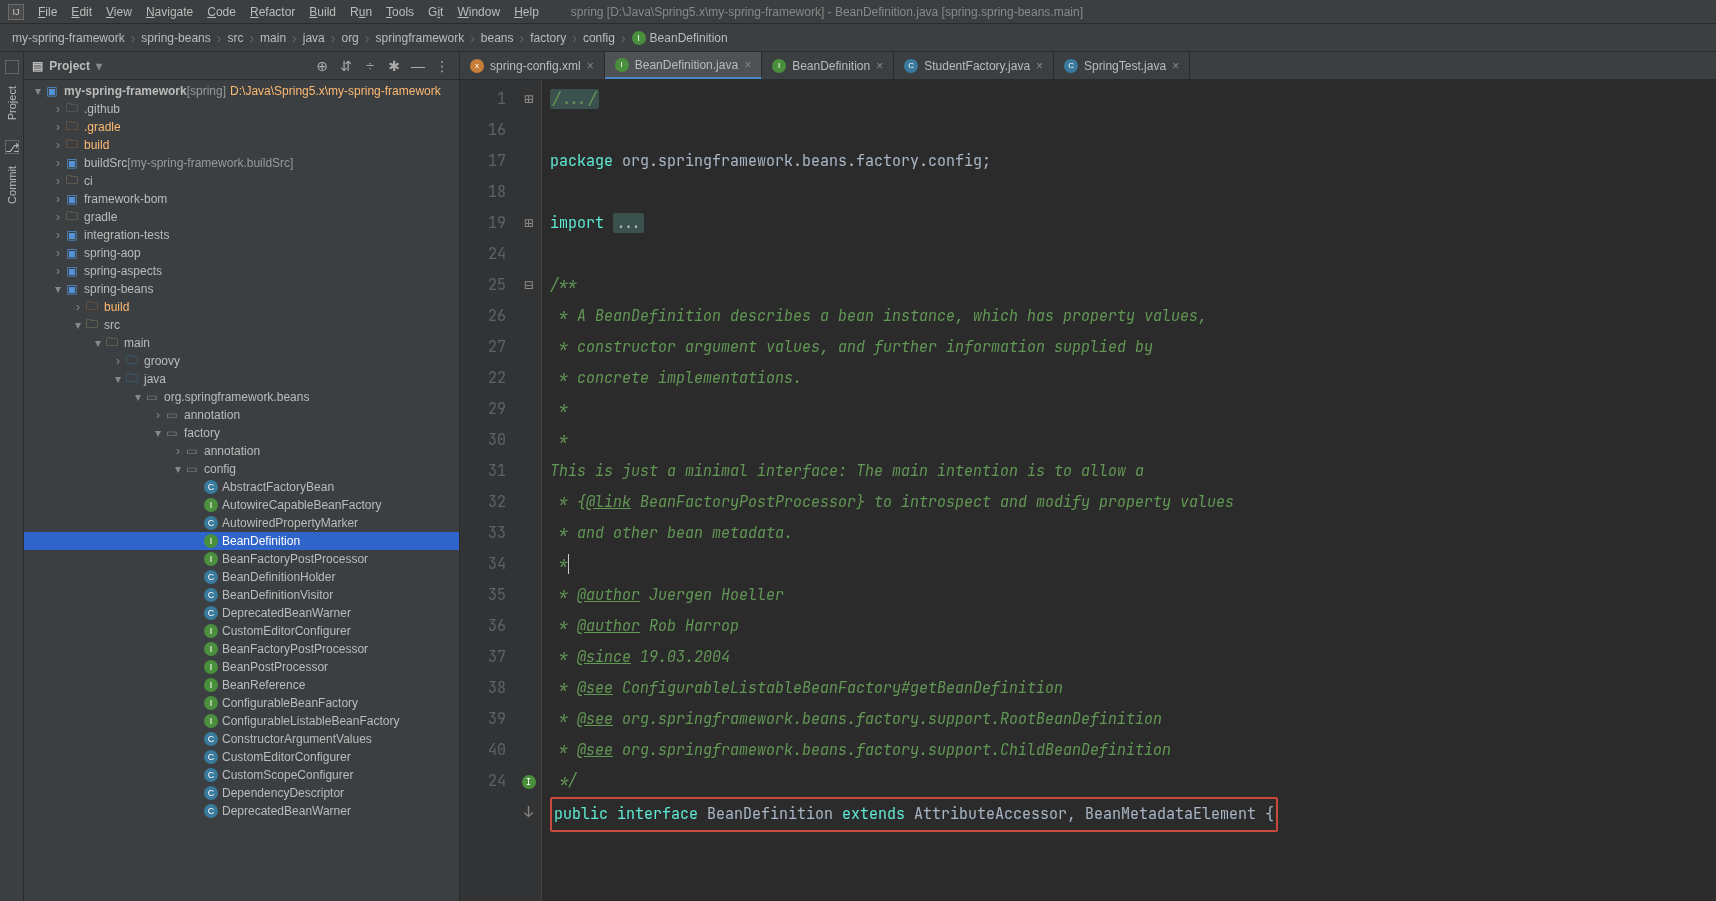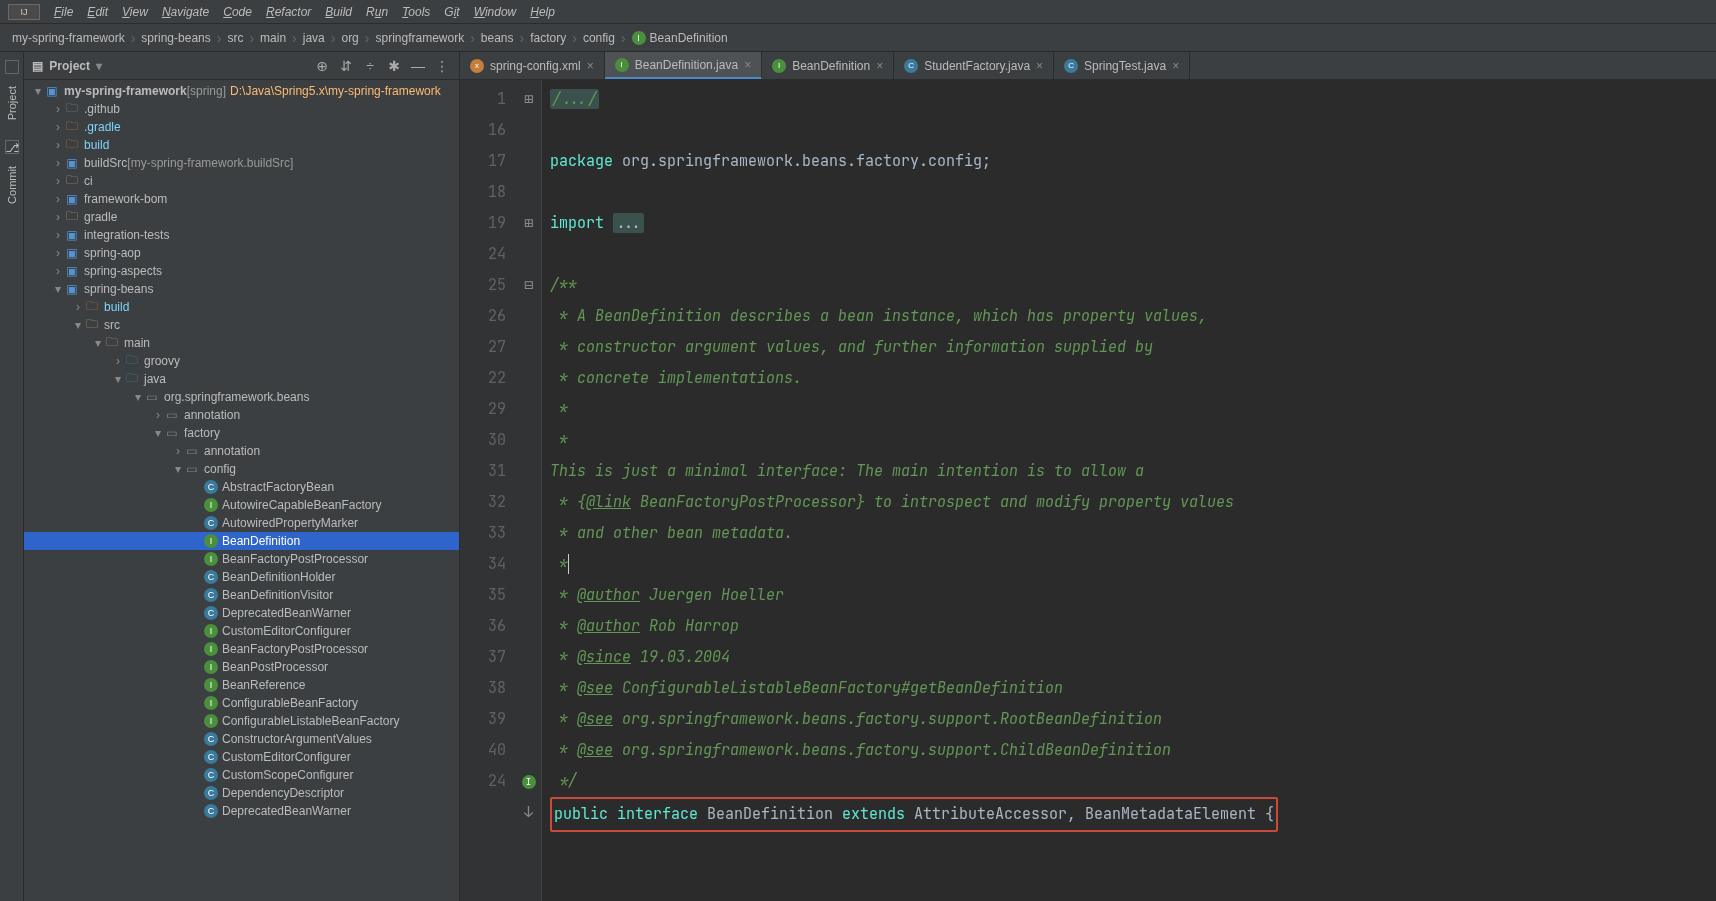--- a/index.html
+++ b/index.html
@@ -17,33 +17,32 @@
 .menubar {
   display: flex;
   align-items: center;
   height: 24px;
   background: #3c3f41;
   padding: 0 8px;
   gap: 2px;
   border-bottom: 1px solid #2b2b2b;
 }
 .menubar .ide-icon {
-  width: 32px; height: 16px;
+  width: 16px; height: 16px;
   background: #4a4a4a;
   border: 1px solid #6a6a6a;
   margin-right: 6px;
   font-size: 9px;
   text-align: center;
   line-height: 14px;
   color: #ccc;
 }
 .menubar .menu-item {
   padding: 2px 6px;
   cursor: pointer;
-  font-style: italic;
 }
 .menubar .menu-item u { text-decoration: underline; }
 .menubar .title {
   margin-left: 24px;
   color: #888;
 }
 .breadcrumbs {
   display: flex;
   align-items: center;
   height: 28px;
@@ -174,21 +173,21 @@
 }
 .ficon.class {
   background: #3a7a9c;
   border-radius: 50%;
   width: 14px; height: 14px;
   color: #fff;
   font-size: 9px;
   line-height: 14px;
 }
 .tree-row .muted { color: #fdba74; margin-left: 4px; }
-.tree-row .orange-text { color: #7dd3fc; }
+.tree-row .orange-text { color: #fdba74; }
 .editor-area {
   flex: 1;
   display: flex;
   flex-direction: column;
   background: #2b2b2b;
 }
 .tabbar {
   display: flex;
   align-items: center;
   height: 28px;
@@ -281,20 +280,21 @@
   <div class="menu-item"><u>V</u>iew</div>
   <div class="menu-item"><u>N</u>avigate</div>
   <div class="menu-item"><u>C</u>ode</div>
   <div class="menu-item"><u>R</u>efactor</div>
   <div class="menu-item"><u>B</u>uild</div>
   <div class="menu-item">R<u>u</u>n</div>
   <div class="menu-item"><u>T</u>ools</div>
   <div class="menu-item">G<u>i</u>t</div>
   <div class="menu-item"><u>W</u>indow</div>
   <div class="menu-item"><u>H</u>elp</div>
+  <div class="title">spring [D:\Java\Spring5.x\my-spring-framework] - BeanDefinition.java [spring.spring-beans.main]</div>
 </div>
 
 <div class="breadcrumbs">
   <span class="crumb">my-spring-framework</span>
     <span class="sep">›</span>
   <span class="crumb">spring-beans</span>
     <span class="sep">›</span>
   <span class="crumb">src</span>
     <span class="sep">›</span>
   <span class="crumb">main</span>

